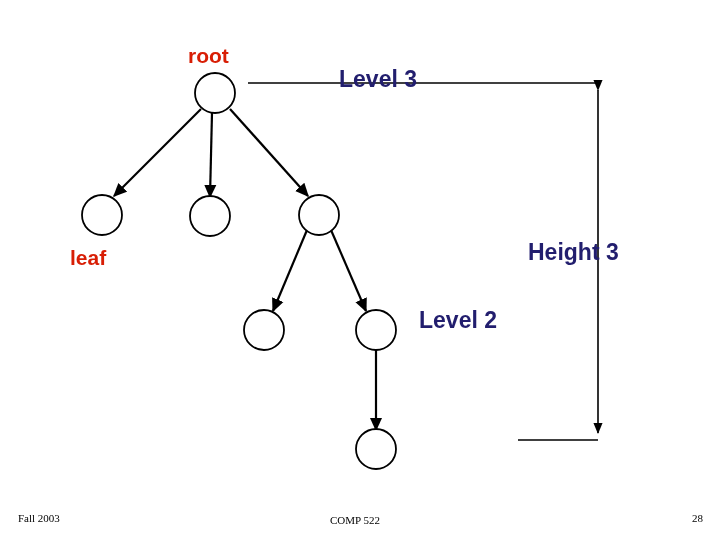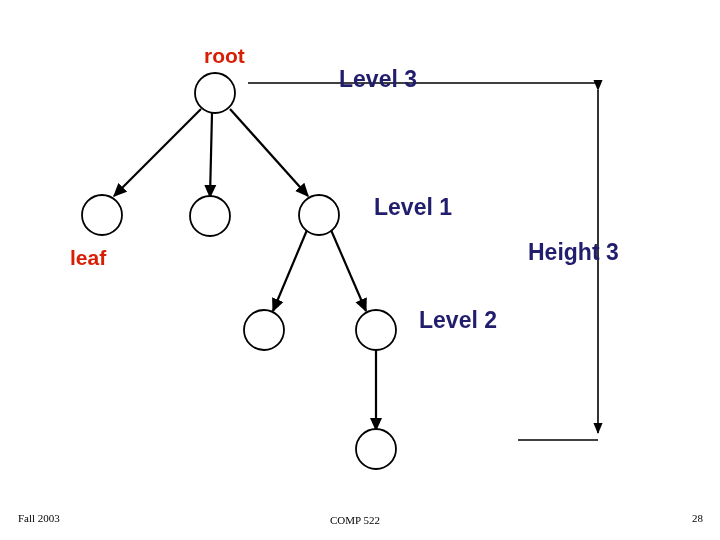--- a/index.html
+++ b/index.html
@@ -84,25 +84,24 @@
       <circle cx="376" cy="449" r="20"></circle>
     </g>
 
     <g stroke="#000000" stroke-width="1.6">
       <line x1="248" y1="83" x2="598" y2="83"></line>
       <line x1="518" y1="440" x2="598" y2="440"></line>
       <line x1="598" y1="90" x2="598" y2="433" marker-start="url(#arrowup)" marker-end="url(#arrowdown)"></line>
     </g>
   </svg>
 
-  <div class="lbl lbl-red" style="left:188px; top:44px;margin-left:16px;">root</div>
+  <div class="lbl lbl-red" style="left:188px; top:44px;">root</div>
   <div class="lbl lbl-red" style="left:70px;  top:246px;">leaf</div>
 
   <div class="lbl lbl-navy" style="left:339px; top:66px;">Level 3</div>
-  <div class="lbl lbl-navy" style="left:374px; top:194px;">Level 1</div>
   <div class="lbl lbl-navy" style="left:419px; top:307px;">Level 2</div>
   <div class="lbl lbl-navy" style="left:528px; top:239px;">Height 3</div>
 
   <div class="footer-item" id="footer-left">Fall 2003</div>
   <div class="footer-item" id="footer-center">COMP 522</div>
   <div class="footer-item" id="footer-right">28</div>
 
 </div>
 
 </body></html>

